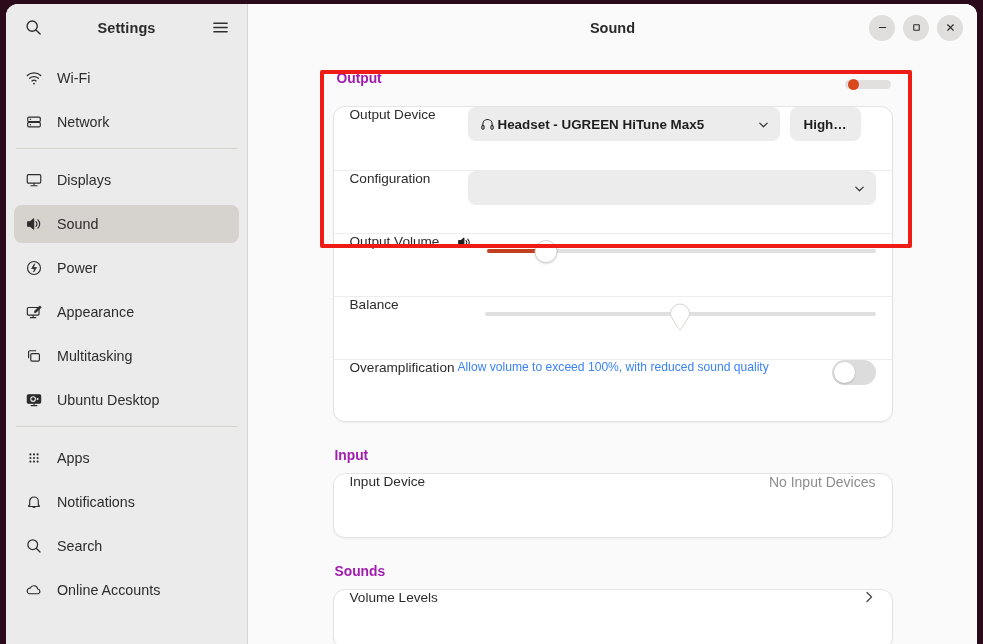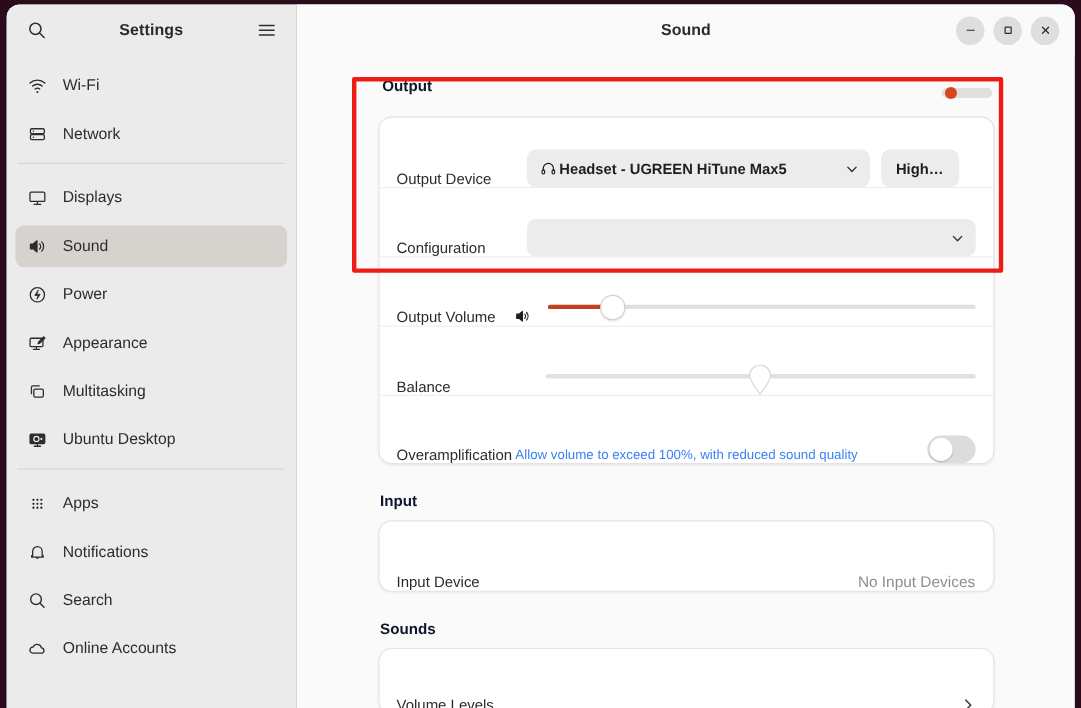--- a/index.html
+++ b/index.html
@@ -22,21 +22,21 @@
     width: 971px;
     height: 640px;
     background: #fafafa;
     border-radius: 12px 12px 0 0;
     overflow: hidden;
     display: flex;
   }
 
   
   .sidebar {
-    width: 264px;
+    width: 242px;
     height: 100%;
     background: #ebebeb;
     border-right: 1px solid #d8d4d0;
     box-sizing: border-box;
     display: flex;
     flex-direction: column;
   }
   .sidebar-header {
     height: 47px;
     display: flex;
@@ -142,41 +142,41 @@
   }
   .content-inner {
     width: 560px;
     margin: 0 auto;
     padding-top: 20px;
   }
 
   .group-title {
     font-size: 13.8px;
     font-weight: bold;
-    color: #0f172a;
+    color: #a21caf;
     margin: 0 0 10px 2px;
   }
   .group-head {
     display: flex;
     align-items: center;
     justify-content: space-between;
     margin: 0 0 10px 2px;
     padding-right: 2px;
   }
 
   .card {
     background: #ffffff;
     border-radius: 12px;
     border: 1px solid #e6e3e1;
     box-shadow: 0 1px 2px rgba(0,0,0,.05);
     overflow: hidden;
   }
   .row {
     display: flex;
-    align-items: flex-end;
+    align-items: flex-start;
     min-height: 63px;
     padding: 0 16px;
     box-sizing: border-box;
   }
   .row + .row { border-top: 1px solid #ededed; }
   .row-label {
     font-size: 13.6px;
     color: #2c2c2c;
     flex: 0 0 auto;
   }

